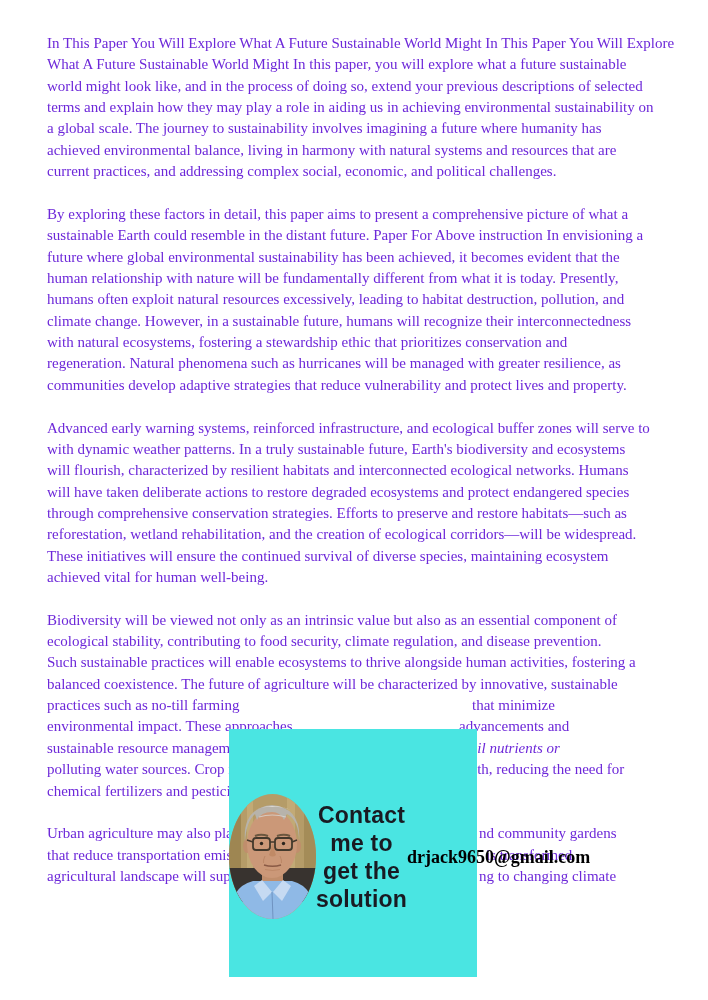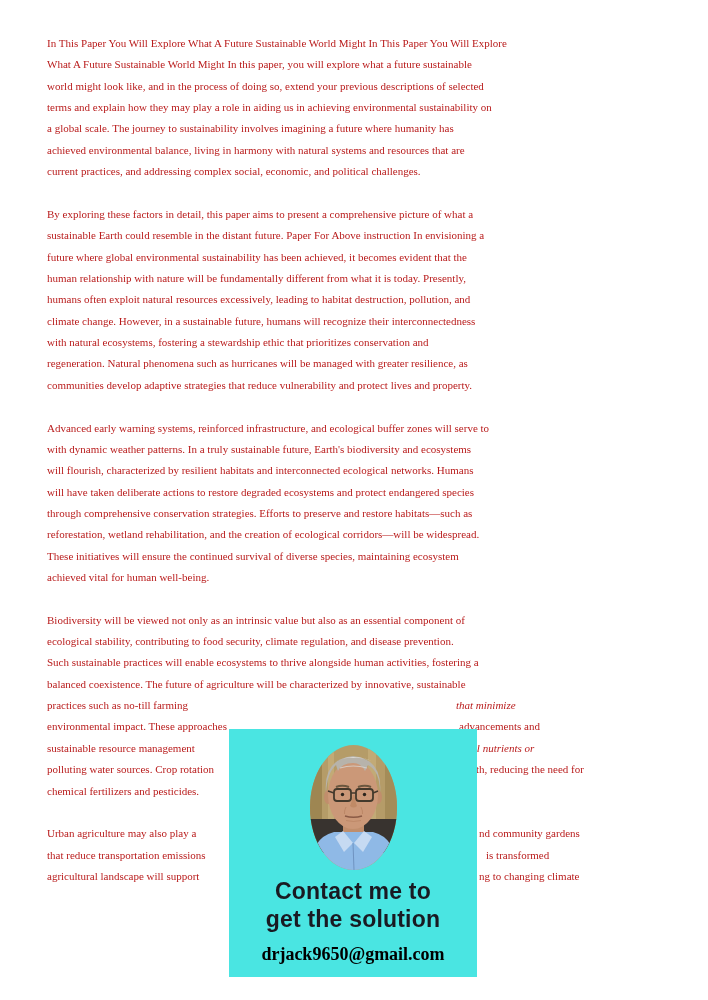--- a/index.html
+++ b/index.html
@@ -11,45 +11,44 @@
     overflow: hidden;
   }
   .page {
     position: absolute; left: 0; top: 0;
     width: 708px; height: 1000px;
     background: #ffffff;
   }
   .doc {
     position: absolute; left: 47px; top: 33px;
     width: 630px;
-    color: #b91c1c;
-    font-size: 11px;
+    color: #6d28d9;
+    font-size: 15px;
   }
   .para { margin: 0 0 21.5px 0; }
   .line {
     position: relative;
     height: 21.35px;
     line-height: 21.35px;
     white-space: nowrap;
   }
   .rfrag {
     position: absolute; top: 0;
     line-height: 21.35px;
     white-space: nowrap;
   }
   .card {
     position: absolute;
     left: 229px; top: 729px;
     width: 248px; height: 248px;
     z-index: 10;
     display: flex;
-    flex-direction: column;
+    flex-direction: row;
     align-items: center;
     text-align: center;
-    justify-content: center;
   }
   .photo-wrap {
     margin-top: 7px;
     width: 87px; height: 125px;
     line-height: 0;
   }
   .heading {
     margin-top: 7px;
     font-family: "Liberation Sans", sans-serif;
     font-weight: bold;
@@ -99,21 +98,21 @@
         <div class="line">through comprehensive conservation strategies. Efforts to preserve and restore habitats—such as</div>
         <div class="line">reforestation, wetland rehabilitation, and the creation of ecological corridors—will be widespread.</div>
         <div class="line">These initiatives will ensure the continued survival of diverse species, maintaining ecosystem</div>
         <div class="line">achieved vital for human well-being.</div>
       </div>
       <div class="para">
         <div class="line">Biodiversity will be viewed not only as an intrinsic value but also as an essential component of</div>
         <div class="line">ecological stability, contributing to food security, climate regulation, and disease prevention.</div>
         <div class="line">Such sustainable practices will enable ecosystems to thrive alongside human activities, fostering a</div>
         <div class="line">balanced coexistence. The future of agriculture will be characterized by innovative, sustainable</div>
-        <div class="line"><span>practices such as no-till farming</span><span class="rfrag" style="left: 409px; font-style: italic;">that minimize</span></div>
+        <div class="line"><span>practices such as no-till farming</span><span class="rfrag" style="left: 425px;">that minimize</span></div>
         <div class="line"><span>environmental impact. These approaches</span><span class="rfrag" style="left: 412px;">advancements and</span></div>
         <div class="line"><span>sustainable resource management</span><span class="rfrag" style="left: 417px; font-style: italic;">soil nutrients or</span></div>
         <div class="line"><span>polluting water sources. Crop rotation</span><span class="rfrag" style="left: 426px;">lth, reducing the need for</span></div>
         <div class="line"><span>chemical fertilizers and pesticides.</span></div>
       </div>
       <div class="para">
         <div class="line"><span>Urban agriculture may also play a</span><span class="rfrag" style="left: 432px;">nd community gardens</span></div>
         <div class="line"><span>that reduce transportation emissions</span><span class="rfrag" style="left: 432px; margin-left: 7px;">is transformed</span></div>
         <div class="line"><span>agricultural landscape will support</span><span class="rfrag" style="left: 432px;">ng to changing climate</span></div>
       </div>

